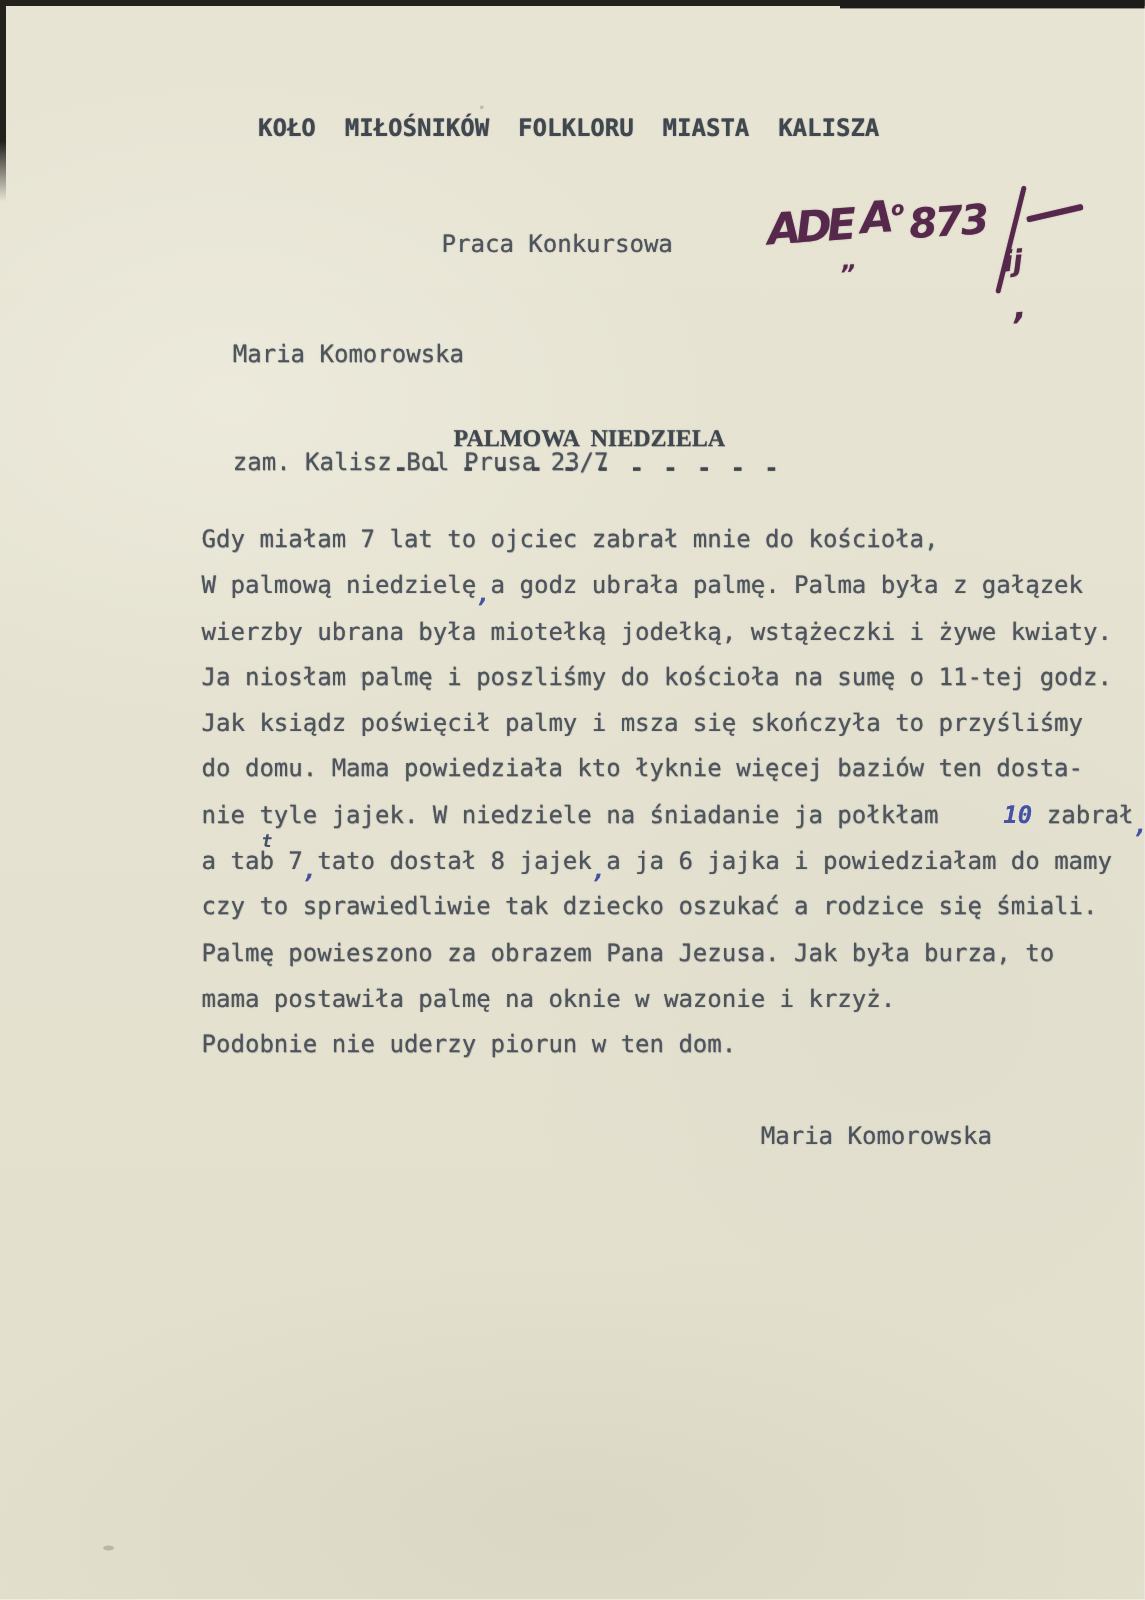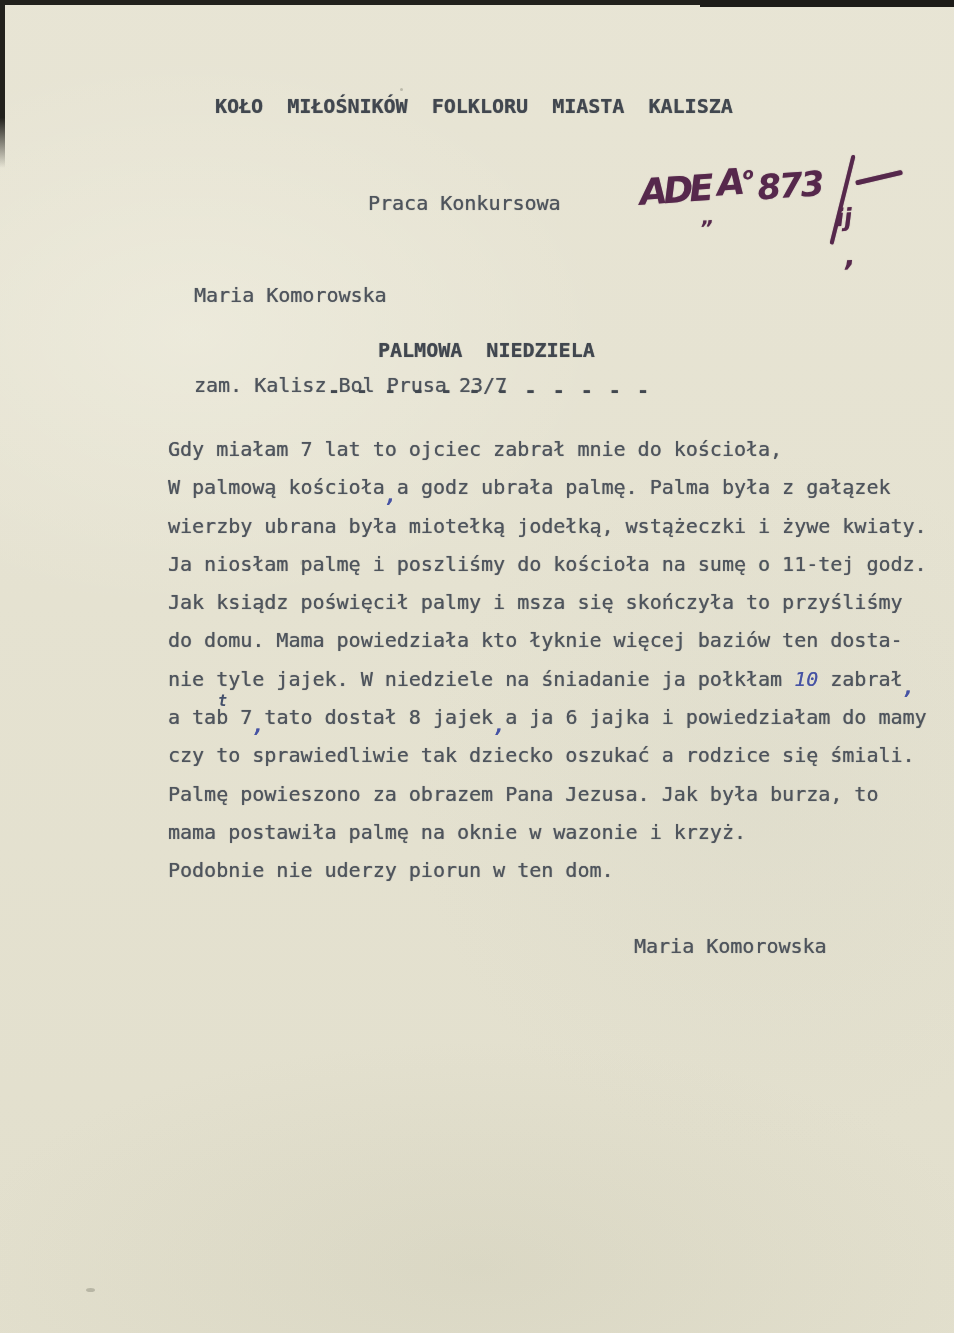--- a/index.html
+++ b/index.html
@@ -95,31 +95,31 @@
   <div class="an-dash"></div>
   <span class="an-sub">ij</span>
   <span class="an-comma">,</span>
 </div>
 
 <div class="typed" style="left:194px;top:220px;line-height:30px;">
   <div>Maria Komorowska</div>
   <div>zam. Kalisz Bol Prusa 23/7</div>
 </div>
 
-<div class="typed typed-bold" style="left:378px;top:340px;">PALMOWA  NIEDZIELA</div>
+<div class="typed typed-bold" style="left:378px;top:356px;font-family:Liberation Serif, serif;">PALMOWA  NIEDZIELA</div>
 <div class="dashrow">- - - - - - - - - - - -</div>
 
 <div class="bodytext">
   <div class="bodyline">Gdy miałam 7 lat to ojciec zabrał mnie do kościoła,</div>
-  <div class="bodyline"><span>W palmową kościoła</span><span class="blue-ink low-comma">,</span><span>a godz ubrała palmę. Palma była z gałązek</span></div>
+  <div class="bodyline"><span>W palmową niedzielę</span><span class="blue-ink low-comma">,</span><span>a godz ubrała palmę. Palma była z gałązek</span></div>
   <div class="bodyline">wierzby ubrana była miotełką jodełką, wstążeczki i żywe kwiaty.</div>
   <div class="bodyline">Ja niosłam palmę i poszliśmy do kościoła na sumę o 11-tej godz.</div>
   <div class="bodyline">Jak ksiądz poświęcił palmy i msza się skończyła to przyśliśmy</div>
   <div class="bodyline">do domu. Mama powiedziała kto łyknie więcej baziów ten dosta-</div>
-  <div class="bodyline"><span>nie tyle jajek. W niedziele na śniadanie ja połkłam </span><span class="blue-ink" style="font-weight:normal;">10</span><span> zabrał</span><span class="blue-ink low-comma">,</span></div>
+  <div class="bodyline"><span>nie tyle jajek. W niedziele na śniadanie ja połkłam </span><span class="blue-ink" style="font-weight:bold;margin-left:42px;">10</span><span> zabrał</span><span class="blue-ink low-comma">,</span></div>
   <div class="bodyline"><span class="hand-t">t</span><span>a tab 7</span><span class="blue-ink low-comma">,</span><span>tato dostał 8 jajek</span><span class="blue-ink low-comma">,</span><span>a ja 6 jajka i powiedziałam do mamy</span></div>
   <div class="bodyline">czy to sprawiedliwie tak dziecko oszukać a rodzice się śmiali.</div>
   <div class="bodyline">Palmę powieszono za obrazem Pana Jezusa. Jak była burza, to</div>
   <div class="bodyline">mama postawiła palmę na oknie w wazonie i krzyż.</div>
   <div class="bodyline">Podobnie nie uderzy piorun w ten dom.</div>
 </div>
 
 <div class="typed" style="left:634px;top:936px;">Maria Komorowska</div>
 
 </body></html>

